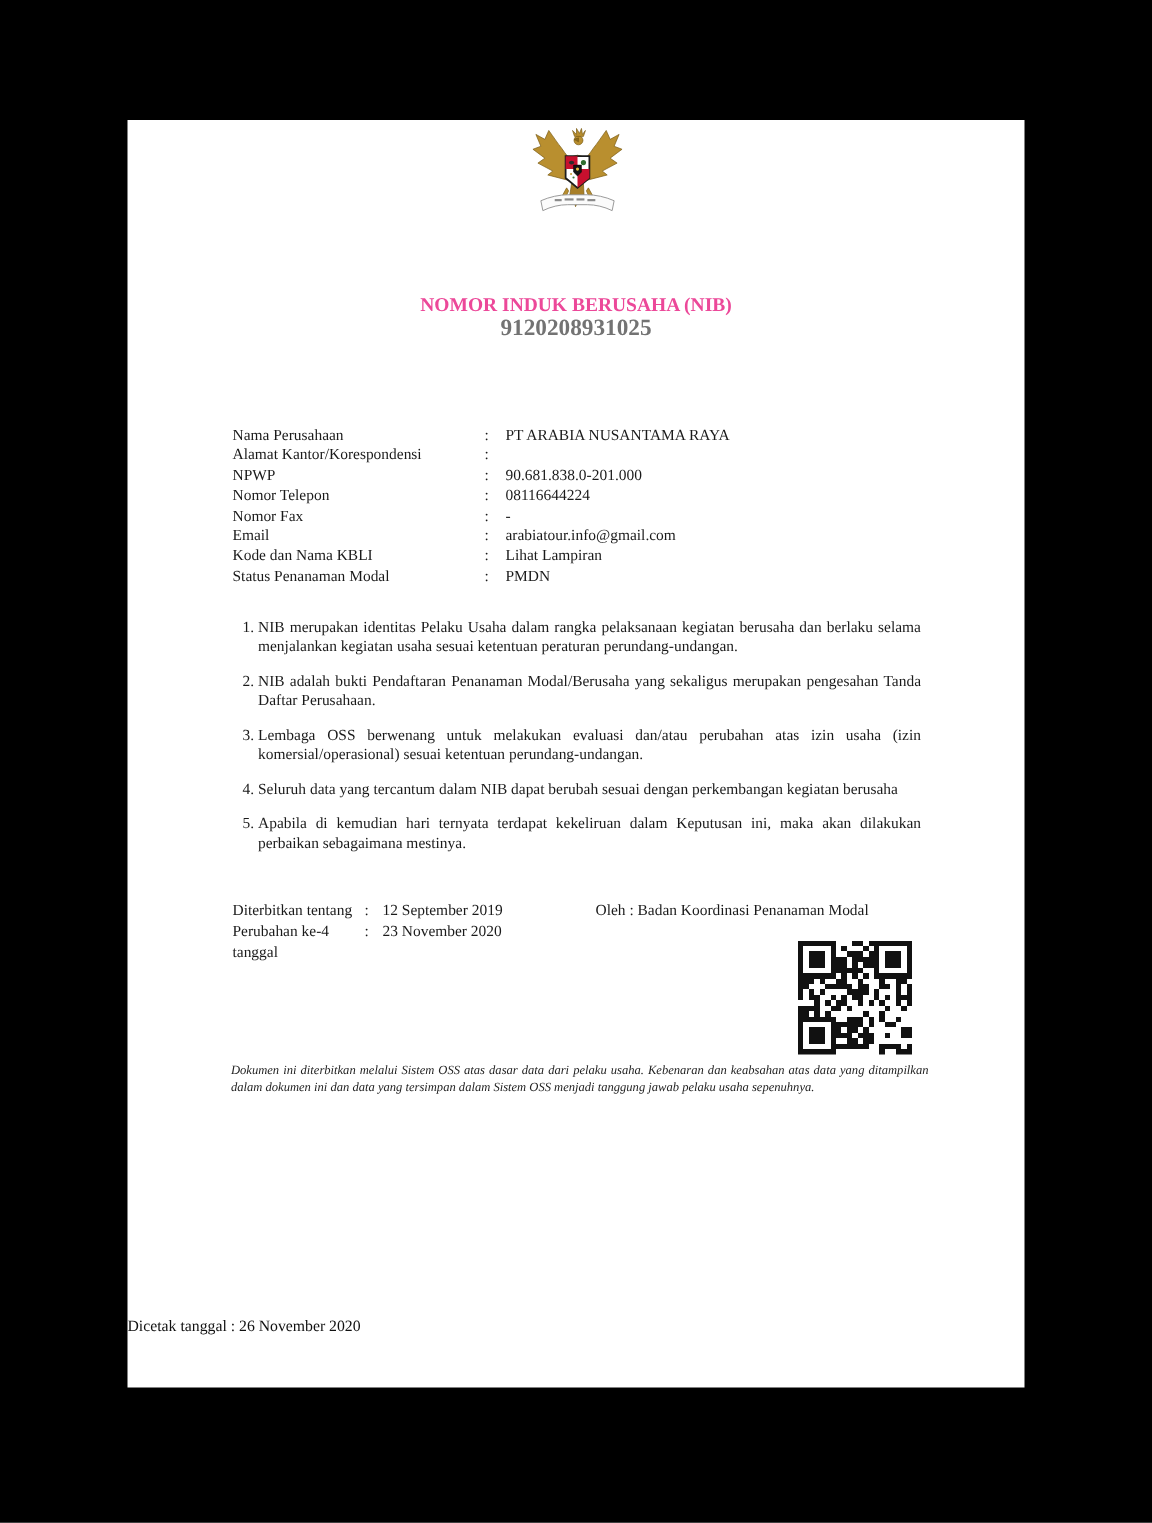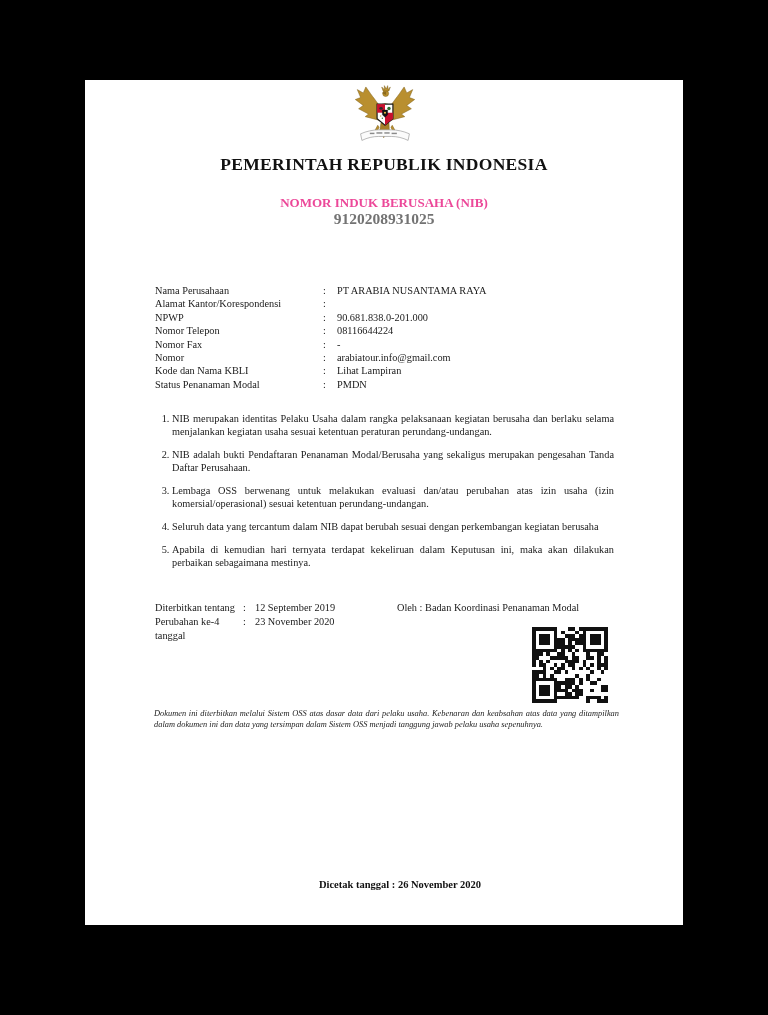--- a/index.html
+++ b/index.html
@@ -55,22 +55,22 @@
   .qr-box { position:absolute; left:447px; top:547px; width:76px; height:76px; background:#fff; }
   .qr-box svg { width:100%; height:100%; display:block; }
 
   .disclaimer {
     position:absolute; top:629px; left:69px; width:465px;
     font-style:italic; font-size:8.4px; line-height:10.8px; color:#222;
     text-align:justify;
   }
 
   .print-date {
-    position:absolute; top:799px; left:16px; width:100%;
-    text-align:center; font-weight:bold; font-size:10.5px; color:#111;
+    position:absolute; top:799px; left:0; width:100%;
+    font-weight:normal; font-size:10.5px; color:#111;
   }
 </style>
 </head>
 <body>
 
 <div class="page">
 
   <div class="emblem">
     <svg viewBox="0 0 100 92" xmlns="http://www.w3.org/2000/svg">
       <g stroke="#7a5c14" stroke-width="0.7" stroke-linejoin="round">
@@ -107,21 +107,20 @@
       <g>
         <path d="M13 73 C22 69 32 67 40 67 L60 67 C68 67 78 69 87 73 L85 83 C77 79 68 77 60 77 L40 77 C32 77 23 79 15 83 Z" fill="#fbfbfb" stroke="#8d8d8d" stroke-width="0.9"></path>
         <rect x="27" y="71.3" width="7" height="2.2" fill="#8a8a8a"></rect>
         <rect x="37" y="70.6" width="9" height="2.2" fill="#8a8a8a"></rect>
         <rect x="49" y="70.6" width="8" height="2.2" fill="#8a8a8a"></rect>
         <rect x="60" y="71.3" width="8" height="2.2" fill="#8a8a8a"></rect>
       </g>
     </svg>
   </div>
 
-  <div class="gov-title">PEMERINTAH REPUBLIK INDONESIA</div>
   <div class="doc-type">NOMOR INDUK BERUSAHA (NIB)</div>
   <div class="nib-number">9120208931025</div>
 
 
   <div class="details">
     <div class="detail-row">
       <span class="detail-label">Nama Perusahaan</span>
       <span class="detail-colon">:</span>
       <span class="detail-value">PT ARABIA NUSANTAMA RAYA</span>
     </div>
@@ -138,21 +137,21 @@
       <span class="detail-label">Nomor Telepon</span>
       <span class="detail-colon">:</span>
       <span class="detail-value">08116644224</span>
     </div>
     <div class="detail-row">
       <span class="detail-label">Nomor Fax</span>
       <span class="detail-colon">:</span>
       <span class="detail-value">-</span>
     </div>
     <div class="detail-row">
-      <span class="detail-label">Nomor</span>
+      <span class="detail-label">Email</span>
       <span class="detail-colon">:</span>
       <span class="detail-value">arabiatour.info@gmail.com</span>
     </div>
     <div class="detail-row">
       <span class="detail-label">Kode dan Nama KBLI</span>
       <span class="detail-colon">:</span>
       <span class="detail-value">Lihat Lampiran</span>
     </div>
     <div class="detail-row">
       <span class="detail-label">Status Penanaman Modal</span>

